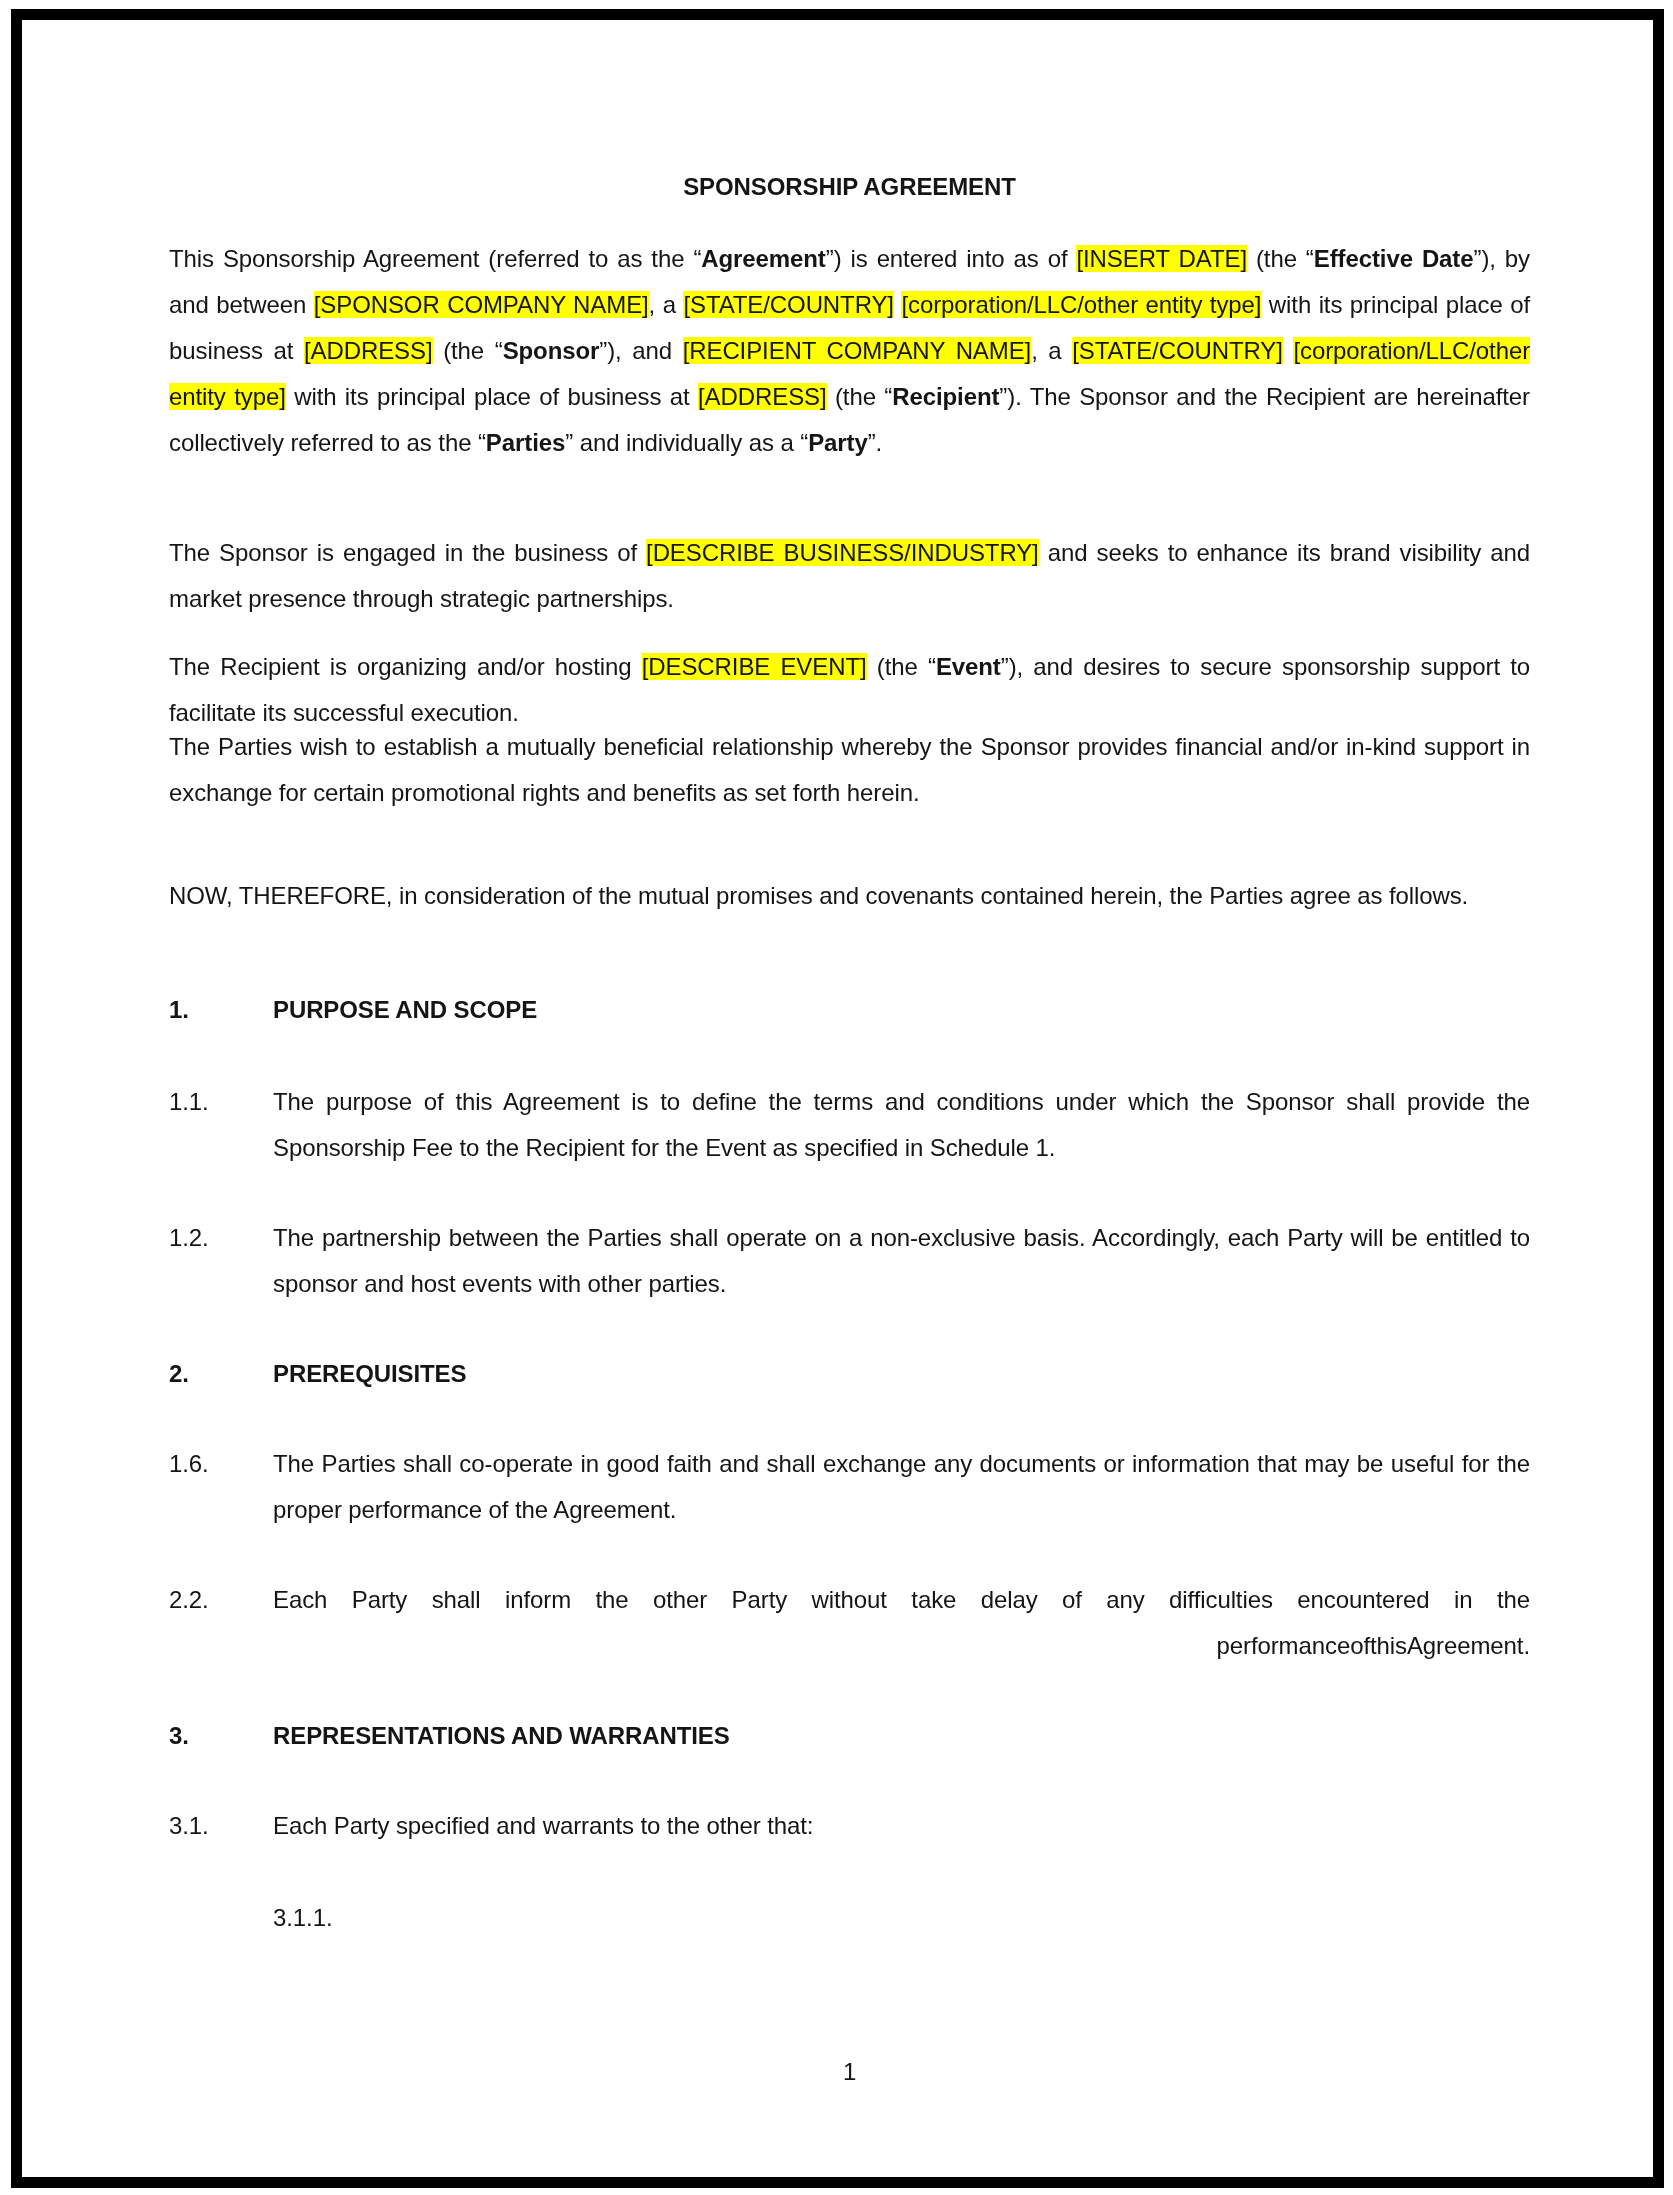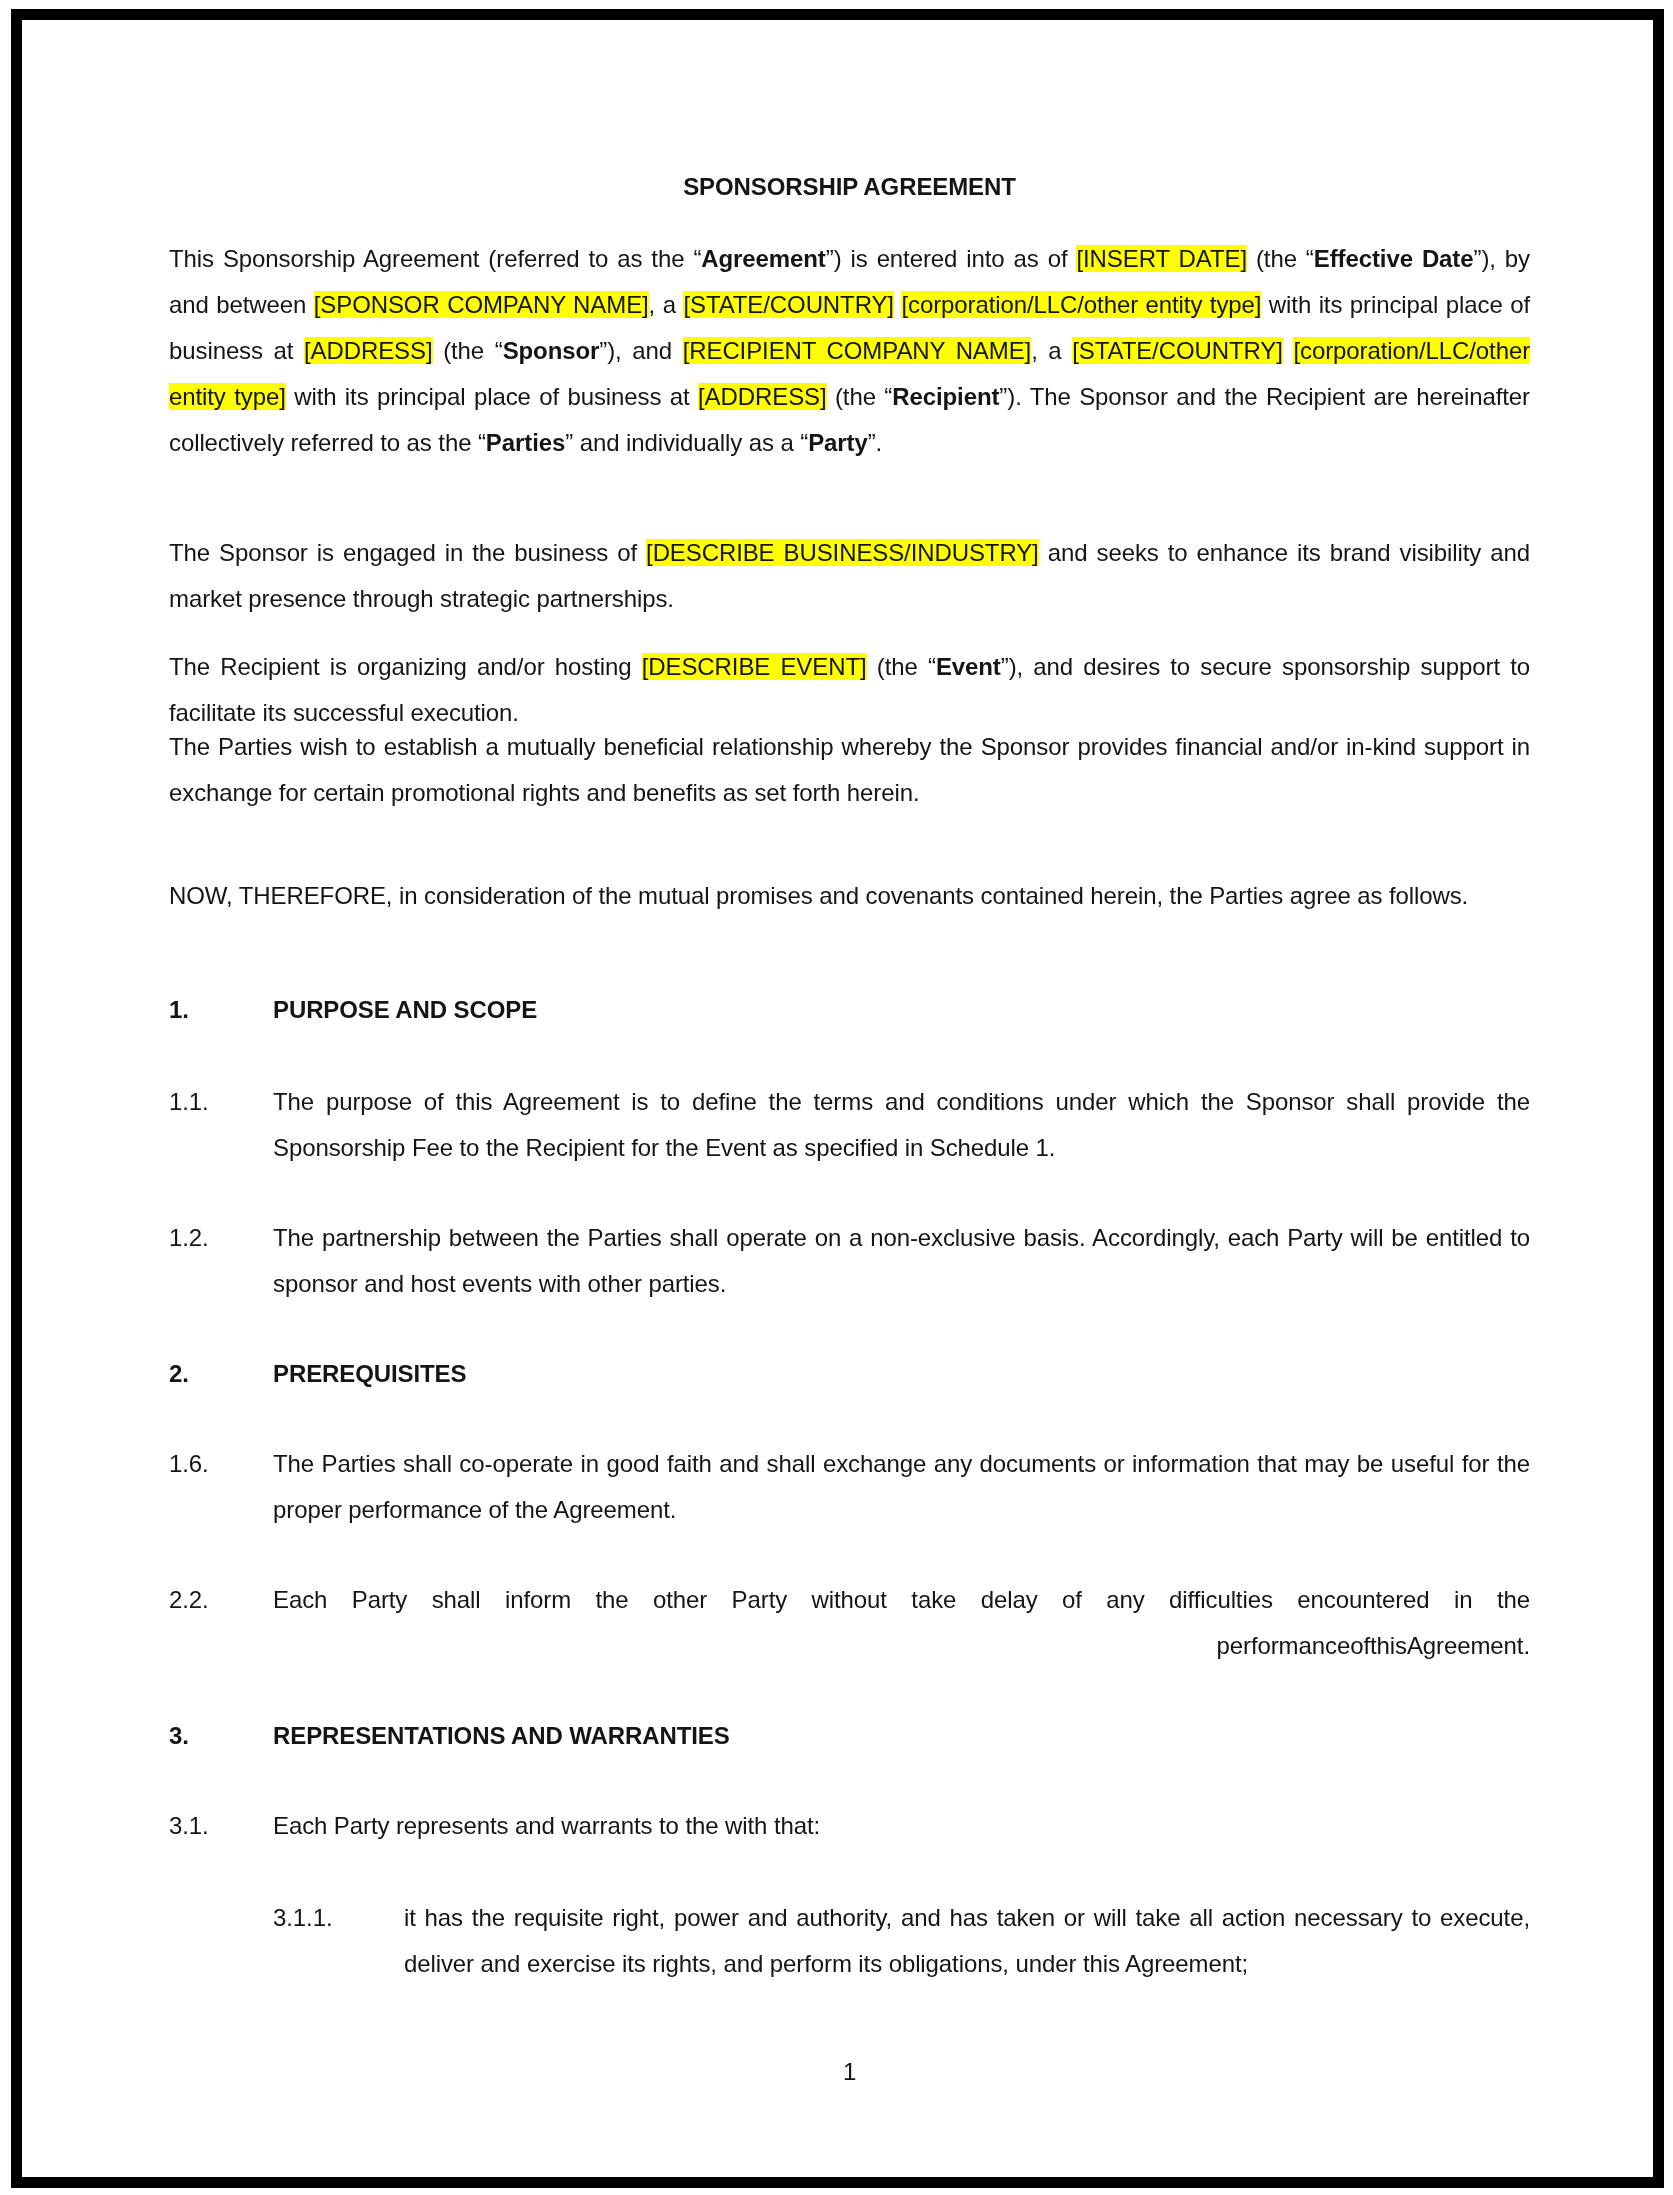--- a/index.html
+++ b/index.html
@@ -80,22 +80,21 @@
   </div>
 </div>
 
 <div class="blk h" style="top:1713px">
   <span class="num">3.</span>
   <span>REPRESENTATIONS AND WARRANTIES</span>
 </div>
 
 <div class="blk item" style="top:1803px">
   <span class="num">3.1.</span>
-  <div><span>Each Party represents and warrants to the with that:</span></div>
+  <div><span>Each Party specified and warrants to the other that:</span></div>
 </div>
 
 <div class="blk item sub" style="top:1895px">
   <span class="num">3.1.1.</span>
-  <div><span>it has the requisite right, power and authority, and has taken or will take all action necessary to execute, deliver and exercise its rights, and perform its obligations, under this Agreement;</span></div>
 </div>
 
 <div class="blk pageno" style="top:2049px">1</div>
 
 
 </body></html>

